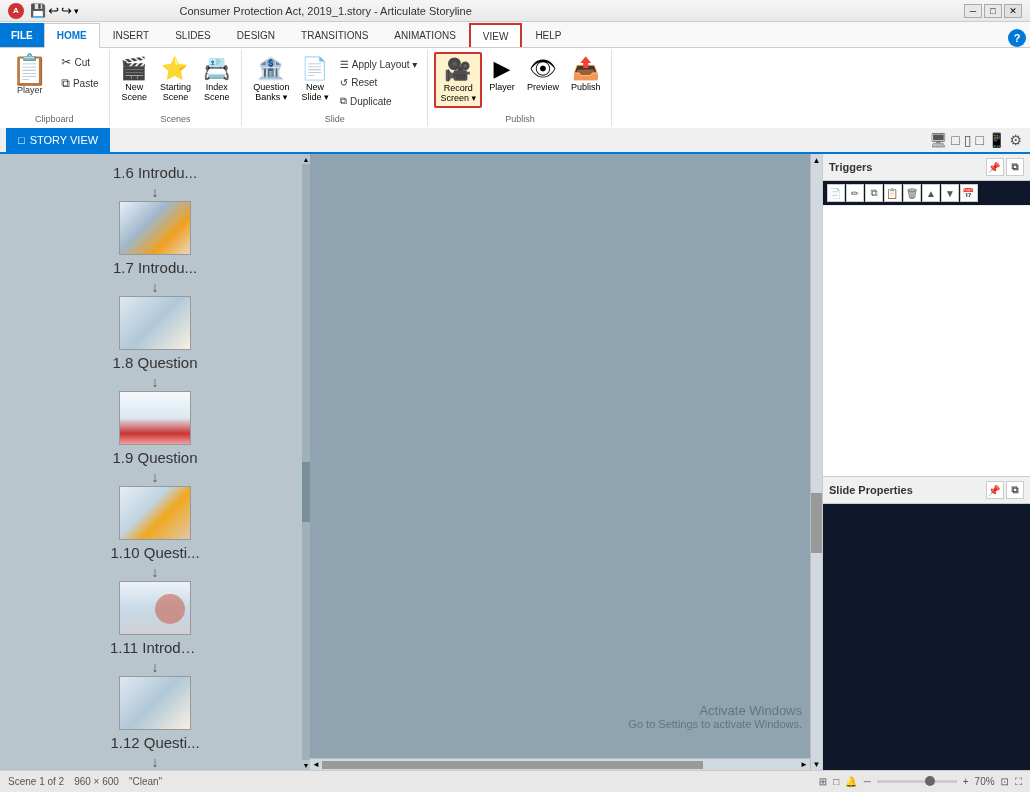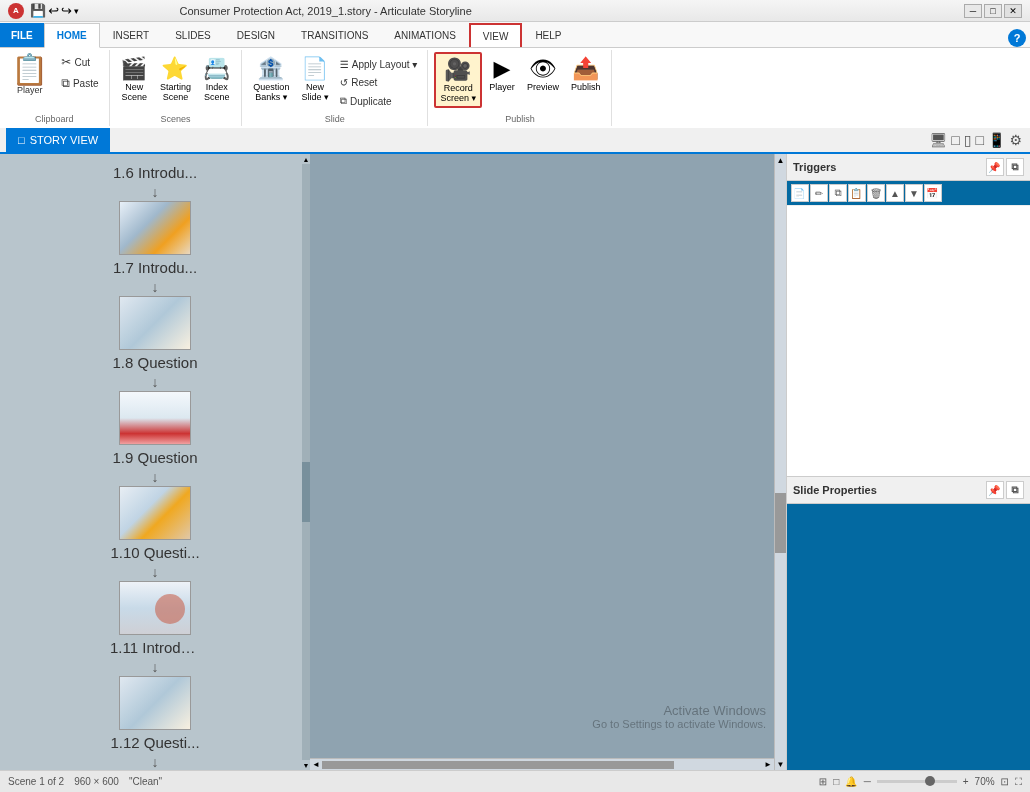--- a/index.html
+++ b/index.html
@@ -231,22 +231,22 @@
 
     
     #center-canvas {
       flex: 1;
       background: #8fa3b0;
       position: relative;
     }
 
     
     #right-panel {
-      width: 244px;
-      background: #0369a1;
+      width: 208px;
+      background: #0f172a;
       border-left: 1px solid #ccc;
       display: flex;
       flex-direction: column;
     }
 
     .panel-header {
       display: flex;
       align-items: center;
       justify-content: space-between;
       padding: 4px 6px;

